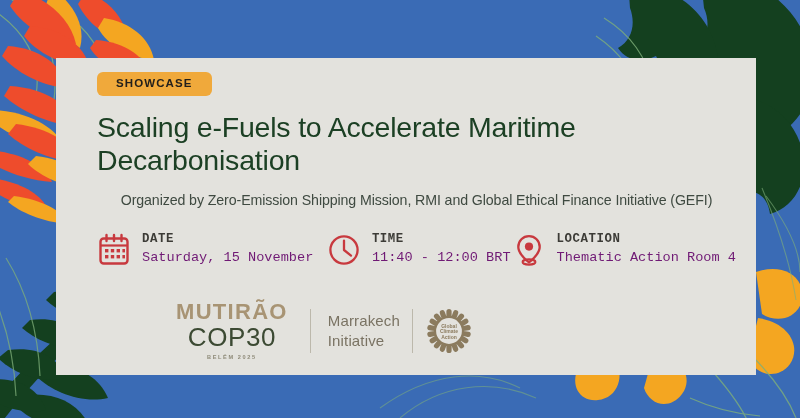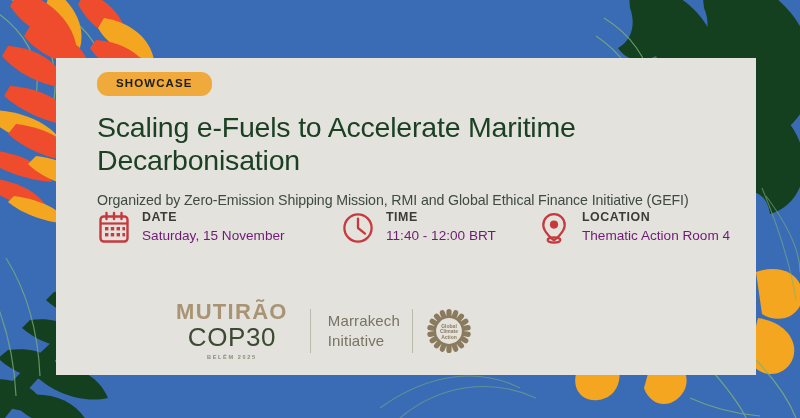--- a/index.html
+++ b/index.html
@@ -25,46 +25,49 @@
   .card-inner { position:absolute; left:41px; top:14px; right:20px; }
 
   .badge {
     display:inline-block;
     background:#F0A93B;
     color:#23201C;
     font-size:11.5px;
     font-weight:bold;
     letter-spacing:1.1px;
     padding:6px 19px 6px 19px;
-    border-radius:11px;
+    border-radius:6px;
     line-height:1;
   }
 
   .title {
     margin-top:15px;
     color:#1C4024;
     font-size:28.5px;
     font-weight:normal;
     line-height:1.19;
     letter-spacing:-0.2px;
     max-width:600px;
   }
 
   .subtitle {
     margin-top:13px;
     color:#3F4A41;
     font-size:14.2px;
     line-height:1.3;
     letter-spacing:-0.1px;
+    text-align:center;
   }
 
   
   .info-row {
+    margin-top:22px;
     display:flex;
     align-items:flex-end;
+    font-family:Liberation Mono, monospace;
   }
   .info-item { display:flex; align-items:center; }
   .info-item.date { width:244px; }
   .info-item.time { width:196px; }
   .info-item.location { width:auto; }
 
   .info-icon { flex:0 0 auto; width:34px; height:36px; margin-right:11px; }
   .info-icon svg { display:block; }
 
   .info-text .info-label {

